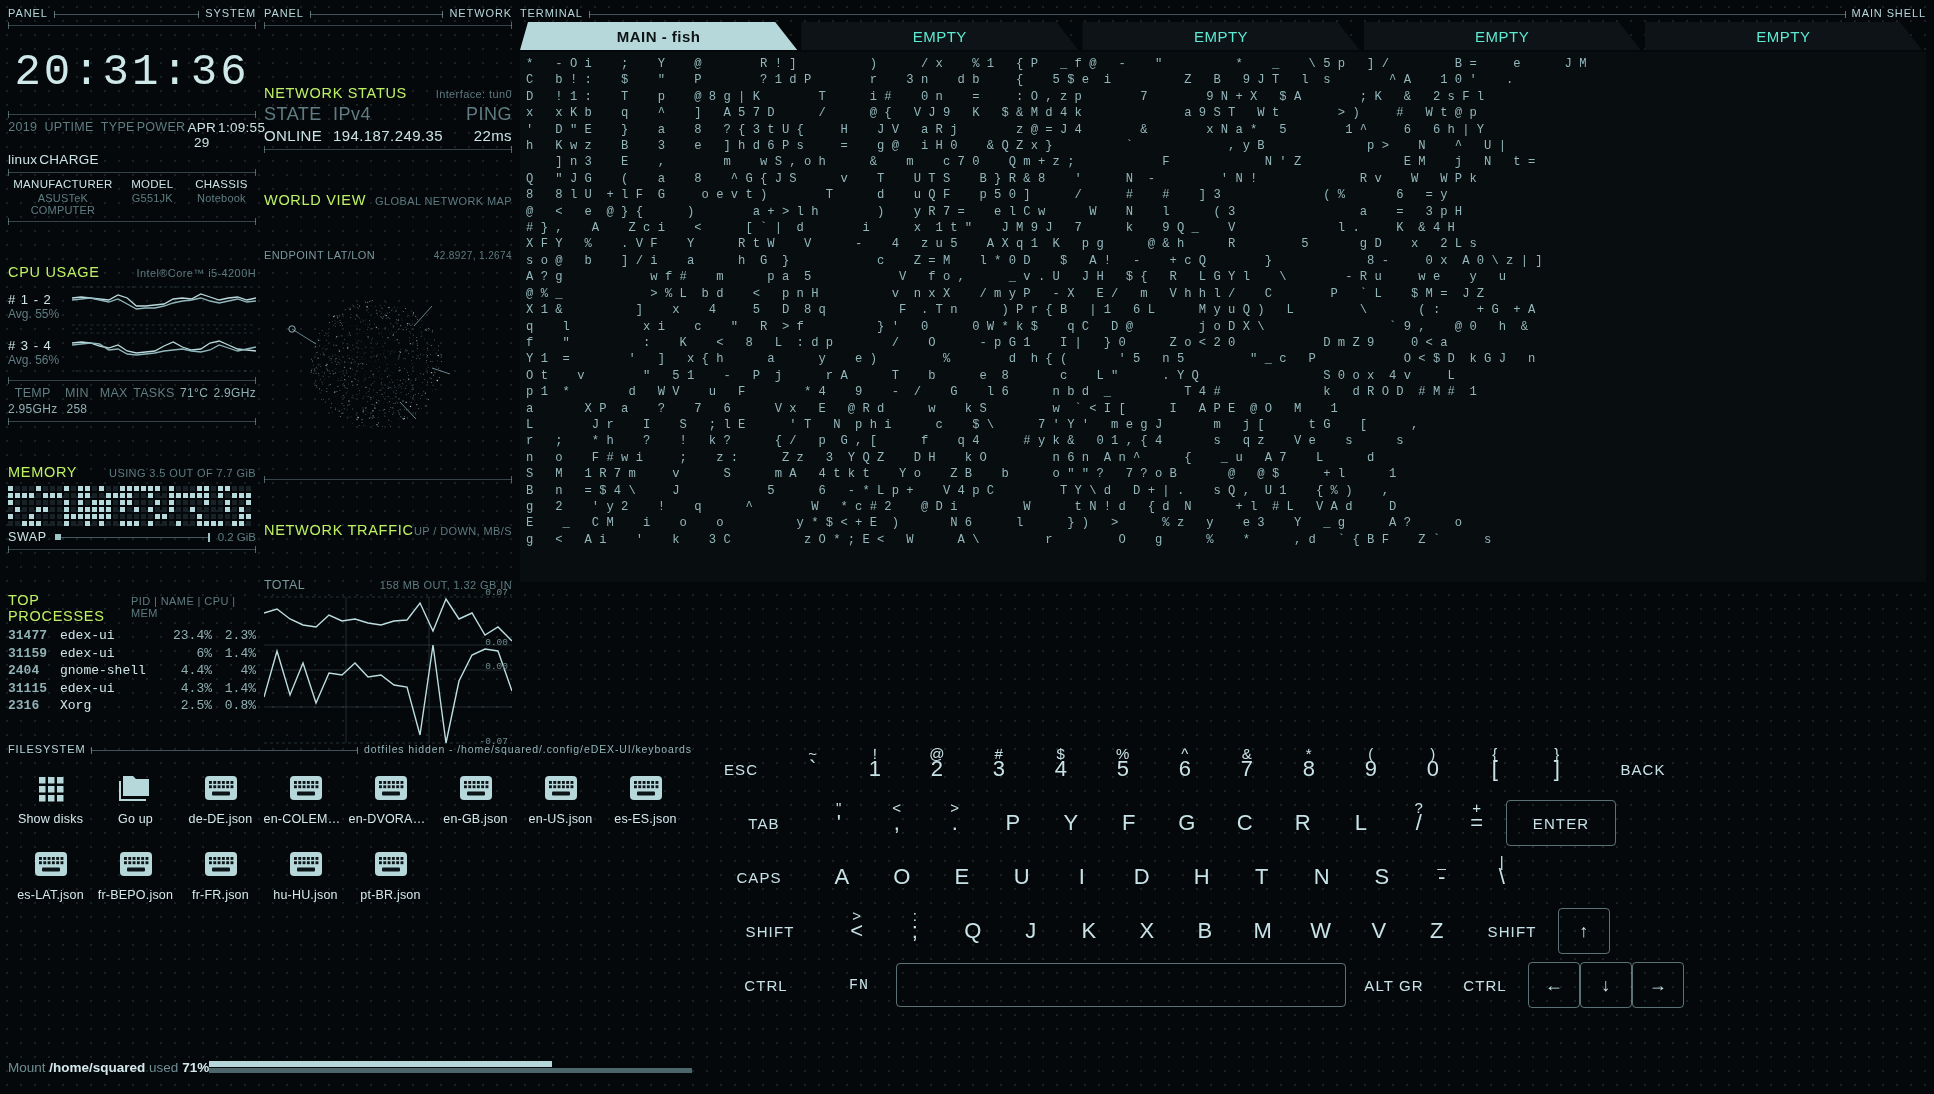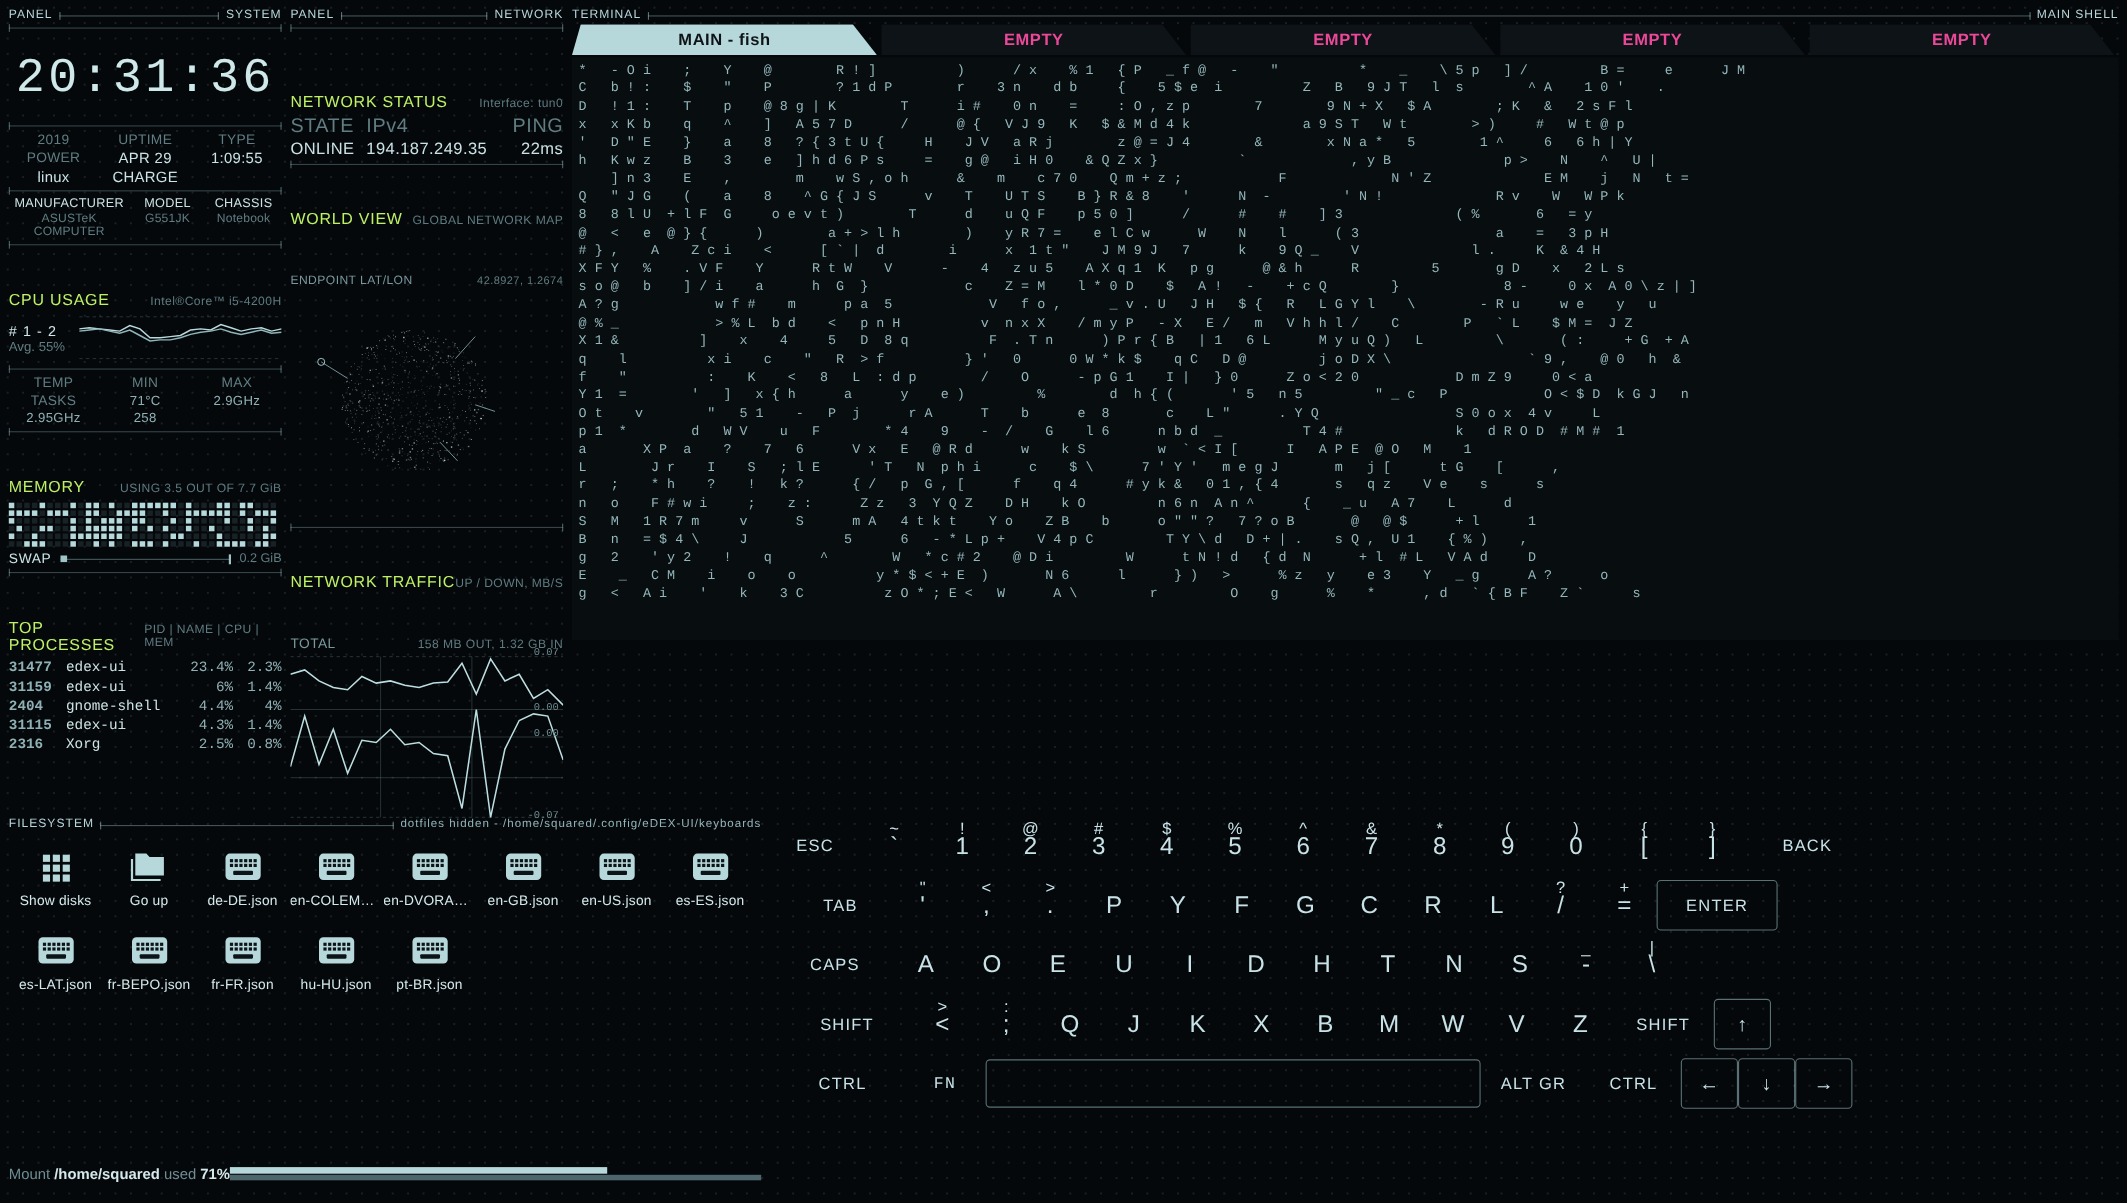--- a/index.html
+++ b/index.html
@@ -62,21 +62,21 @@
   
   #col-system {
     position:absolute; left:8px; top:6px; width:248px; height:728px;
   }
   .clock {
     font-family:"Liberation Mono", monospace;
     font-size: 44px; letter-spacing: 3px; color:#cfe8ea;
     text-align:center; padding: 16px 0 12px 0; font-weight:400;
   }
   .grid4 {
-    display:grid; grid-template-columns: 1fr 1fr 1fr;
+    display:grid; grid-template-columns: 1fr 1fr 1fr 1fr 1fr 1fr;
     gap:2px; text-align:center;
   }
   .grid4 .k { font-size:12.5px; color:#5f7d82; letter-spacing:.3px; }
   .grid4 .v { font-size:13.5px; color:#cbe3e6; letter-spacing:.3px; }
   .grid3 {
     display:grid; grid-template-columns: 1.35fr .8fr .85fr;
     gap:2px; text-align:center;
   }
   .grid3 .k { font-size:11.5px; color:#cbe3e6; letter-spacing:.3px; }
   .grid3 .v { font-size:11px; color:#5f7d82; letter-spacing:.2px; }
@@ -130,24 +130,23 @@
 
   
   #col-terminal {
     position:absolute; left:520px; top:6px; right:8px; height:580px;
   }
   .tabs { display:flex; height:28px; margin-top:2px; }
   .tab {
     position:relative; height:28px; flex:1;
     display:flex; align-items:center; justify-content:center;
     font-size:15px; letter-spacing:.5px;
-    color:#ec4899; background:#0d1316;
+    color:#5eead4; background:#0d1316;
     clip-path: polygon(0 0, calc(100% - 22px) 0, 100% 100%, 0 100%);
     margin-right:4px;
-    font-weight:bold;
   }
   .tab.active { background:#b7d8da; color:#0d1316; font-weight:700; }
   .tab:first-child { clip-path: polygon(8px 0, calc(100% - 22px) 0, 100% 100%, 0 100%); }
 
   .term {
     background:#080d10; height:530px; margin-top:2px;
     padding:4px 6px; overflow:hidden;
     font-family:"Liberation Mono", monospace;
     font-size:12.2px; line-height:16.4px;
     color:#93b7bb; white-space:pre; letter-spacing:0px;
@@ -254,20 +253,34 @@
       <div class="cpu-graph">
         <svg viewBox="0 0 180 44" preserveAspectRatio="none">
           <line x1="0" y1="3" x2="180" y2="3" stroke="rgba(150,190,196,0.30)" stroke-width="0.7" stroke-dasharray="3 3"></line>
           <line x1="0" y1="41" x2="180" y2="41" stroke="rgba(150,190,196,0.30)" stroke-width="0.7" stroke-dasharray="3 3"></line>
           <polyline fill="none" stroke="#b9dadd" stroke-width="1.3" points="0,14 9,13 18,14 27,15 36,16 45,11 54,14 63,22 72,22 81,21 90,20 99,15 108,14 117,15 126,10 135,13 144,16 153,14 162,13 171,16 180,14"></polyline>
           <polyline fill="none" stroke="#8fb7bb" stroke-width="1.3" points="0,16 9,15 18,14 27,16 36,18 45,15 54,20 63,25 72,24 81,24 90,22 99,19 108,17 117,16 126,14 135,17 144,19 153,17 162,15 171,18 180,17"></polyline>
         </svg>
       </div>
     </div>
 
+    <div class="cpu-row">
+      <div class="cpu-lab">
+        <div class="n"># 3 - 4</div>
+        <div class="a">Avg. 56%</div>
+      </div>
+      <div class="cpu-graph">
+        <svg viewBox="0 0 180 44" preserveAspectRatio="none">
+          <line x1="0" y1="3" x2="180" y2="3" stroke="rgba(150,190,196,0.30)" stroke-width="0.7" stroke-dasharray="3 3"></line>
+          <line x1="0" y1="41" x2="180" y2="41" stroke="rgba(150,190,196,0.30)" stroke-width="0.7" stroke-dasharray="3 3"></line>
+          <polyline fill="none" stroke="#b9dadd" stroke-width="1.3" points="0,13 9,12 18,13 27,16 36,18 45,15 54,21 63,23 72,22 81,21 90,16 99,12 108,17 117,20 126,19 135,13 144,11 153,15 162,19 171,20 180,21"></polyline>
+          <polyline fill="none" stroke="#8fb7bb" stroke-width="1.3" points="0,15 9,14 18,13 27,14 36,20 45,19 54,24 63,25 72,24 81,23 90,21 99,20 108,19 117,21 126,22 135,20 144,15 153,18 162,21 171,19 180,17"></polyline>
+        </svg>
+      </div>
+    </div>
 
     <div class="hr"></div>
 
     <div class="grid4">
       <span class="k">TEMP</span>
       <span class="k">MIN</span>
       <span class="k">MAX</span>
       <span class="k">TASKS</span>
       <span class="v" style="font-size:12px;color:#8fb0b4">71°C</span>
       <span class="v" style="font-size:12px;color:#8fb0b4">2.9GHz</span>

